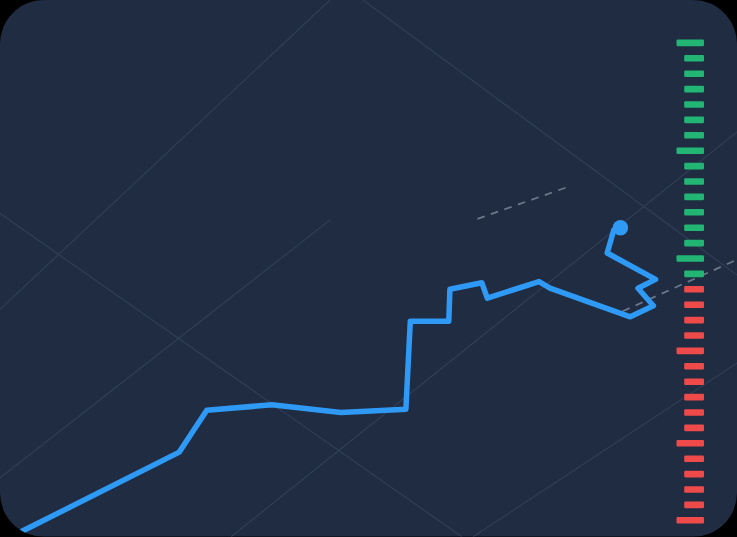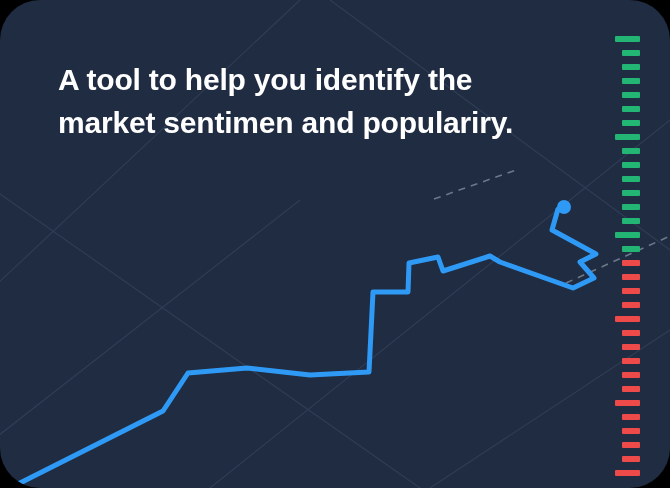--- a/index.html
+++ b/index.html
@@ -67,21 +67,20 @@
       <line x1="-20" y1="300" x2="300" y2="0" stroke="#2f3d55" stroke-width="1.2"></line>
       <line x1="-20" y1="180" x2="420" y2="488" stroke="#2f3d55" stroke-width="1.2"></line>
       <line x1="210" y1="488" x2="670" y2="120" stroke="#2f3d55" stroke-width="1.2"></line>
       <line x1="330" y1="0" x2="670" y2="250" stroke="#2f3d55" stroke-width="1.2"></line>
       <line x1="-20" y1="450" x2="300" y2="200" stroke="#2f3d55" stroke-width="1.2"></line>
       <line x1="430" y1="488" x2="670" y2="330" stroke="#2f3d55" stroke-width="1.2"></line>
       <line x1="434" y1="199" x2="516" y2="170" stroke="#6b7888" stroke-width="1.6" stroke-dasharray="7 6"></line>
       <line x1="566" y1="283" x2="670" y2="236" stroke="#6b7888" stroke-width="1.6" stroke-dasharray="7 6"></line>
     </svg>
 
-  <div id="headline">A tool to help you identify the market sentimen and populariry.</div>
 
   <svg id="chart-svg" viewBox="0 0 670 488" preserveAspectRatio="none">
       <path d="M20 483 L163 411 L188 373 L247 368 L310 375 L369 372 L373 292 L408 292 L409 263 L438 257 L443 271 L490 256 L500 262 L573 288 L594 278 L580 262 L596 254 L552 230 L558 209 L564 207" fill="none" stroke="#2f9af5" stroke-width="5" stroke-linejoin="round" stroke-linecap="round"></path>
       <circle cx="564" cy="207" r="7" fill="#2f9af5"></circle>
     </svg>
 
   <div id="sentiment-strip">
       <div class="tick" style="top: 0px; width: 25px; right: 0px; height: 6px; background: rgb(34, 181, 115);"></div>
       <div class="tick" style="top: 14px; width: 18px; right: 0px; height: 6px; background: rgb(34, 181, 115);"></div>
       <div class="tick" style="top: 28px; width: 18px; right: 0px; height: 6px; background: rgb(34, 181, 115);"></div>

